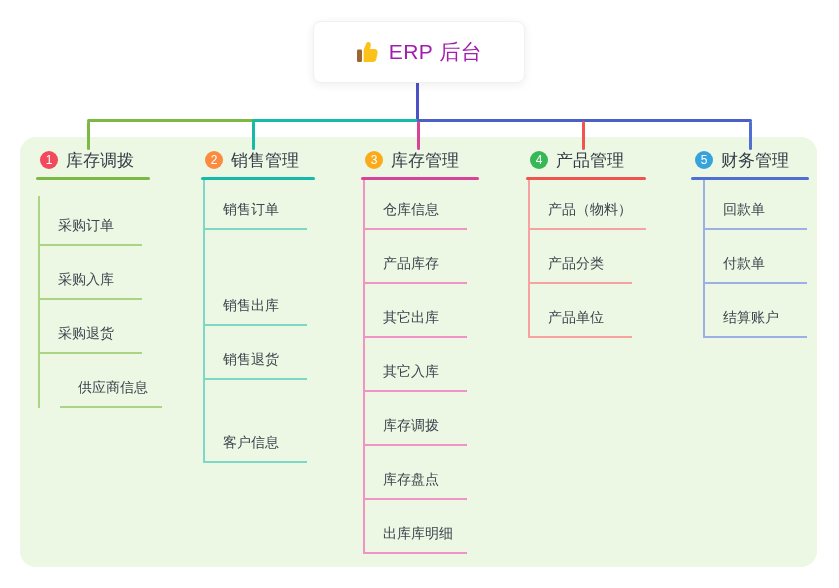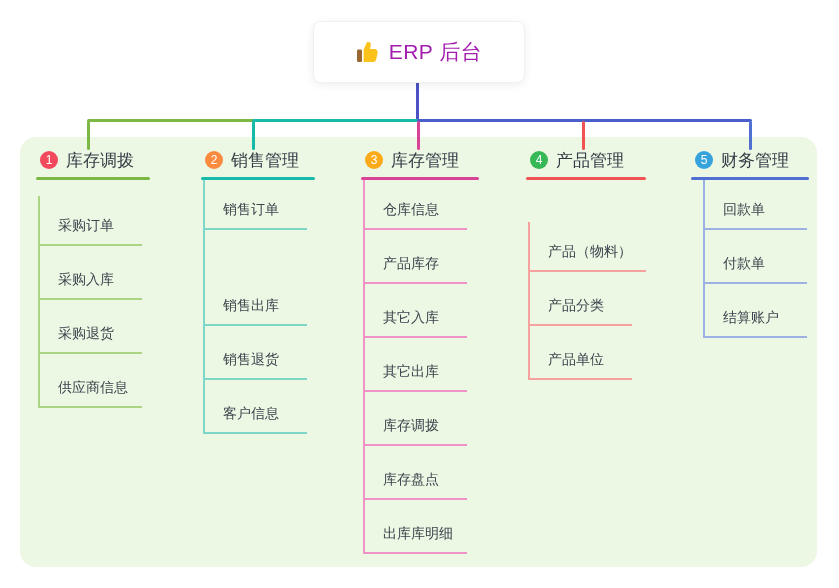--- a/index.html
+++ b/index.html
@@ -66,59 +66,59 @@
       <div class="branch" style="left: 36px;">
         <div class="branch-header">
           <span class="badge" style="background: rgb(242, 73, 92);">1</span>
           <span class="branch-title">库存调拨</span>
         </div>
         <div class="branch-underline" style="background: rgb(124, 185, 68); width: 114px;"></div>
         <div class="children" style="border-left-color: rgb(171, 213, 131);">
           <div class="child-row first" style="border-bottom-color: rgb(171, 213, 131); margin-top: 16px;"><span class="child-label">采购订单</span></div>
           <div class="child-row" style="border-bottom-color: rgb(171, 213, 131);"><span class="child-label">采购入库</span></div>
           <div class="child-row" style="border-bottom-color: rgb(171, 213, 131);"><span class="child-label">采购退货</span></div>
-          <div class="child-row" style="border-bottom-color: rgb(171, 213, 131);"><span class="child-label">供应商信息</span></div>
+          <div class="child-row" style="border-bottom-color: rgb(171, 213, 131); margin-left: 20px;"><span class="child-label">供应商信息</span></div>
         </div>
       </div>
       <div class="branch" style="left: 201px;">
         <div class="branch-header">
           <span class="badge" style="background: rgb(251, 139, 63);">2</span>
           <span class="branch-title">销售管理</span>
         </div>
         <div class="branch-underline" style="background: rgb(23, 185, 168); width: 114px;"></div>
         <div class="children" style="border-left-color: rgb(126, 216, 202);">
           <div class="child-row first" style="border-bottom-color: rgb(126, 216, 202);"><span class="child-label">销售订单</span></div>
           <div class="child-row" style="border-bottom-color: rgb(126, 216, 202); margin-top: 42px;"><span class="child-label">销售出库</span></div>
           <div class="child-row" style="border-bottom-color: rgb(126, 216, 202);"><span class="child-label">销售退货</span></div>
-          <div class="child-row" style="border-bottom-color: rgb(126, 216, 202);"><span class="child-label">客户信息</span></div>
+          <div class="child-row" style="border-bottom-color: rgb(126, 216, 202); margin-top: 29px;"><span class="child-label">客户信息</span></div>
         </div>
       </div>
       <div class="branch" style="left: 361px;">
         <div class="branch-header">
           <span class="badge" style="background: rgb(251, 171, 25);">3</span>
           <span class="branch-title">库存管理</span>
         </div>
         <div class="branch-underline" style="background: rgb(217, 67, 151); width: 118px;"></div>
         <div class="children" style="border-left-color: rgb(241, 147, 197);">
           <div class="child-row first" style="border-bottom-color: rgb(241, 147, 197);"><span class="child-label">仓库信息</span></div>
           <div class="child-row" style="border-bottom-color: rgb(241, 147, 197);"><span class="child-label">产品库存</span></div>
+          <div class="child-row" style="border-bottom-color: rgb(241, 147, 197);"><span class="child-label">其它出库</span></div>
           <div class="child-row" style="border-bottom-color: rgb(241, 147, 197);"><span class="child-label">其它入库</span></div>
-          <div class="child-row" style="border-bottom-color: rgb(241, 147, 197);"><span class="child-label">其它出库</span></div>
           <div class="child-row" style="border-bottom-color: rgb(241, 147, 197);"><span class="child-label">库存调拨</span></div>
           <div class="child-row" style="border-bottom-color: rgb(241, 147, 197);"><span class="child-label">库存盘点</span></div>
           <div class="child-row" style="border-bottom-color: rgb(241, 147, 197);"><span class="child-label">出库库明细</span></div>
         </div>
       </div>
       <div class="branch" style="left: 526px;">
         <div class="branch-header">
           <span class="badge" style="background: rgb(53, 184, 85);">4</span>
           <span class="branch-title">产品管理</span>
         </div>
         <div class="branch-underline" style="background: rgb(240, 84, 82); width: 120px;"></div>
-        <div class="children" style="border-left-color: rgb(247, 161, 160); margin-top: 42px;">
+        <div class="children" style="border-left-color: rgb(247, 161, 160);">
           <div class="child-row first" style="border-bottom-color: rgb(247, 161, 160);"><span class="child-label">产品（物料）</span></div>
           <div class="child-row" style="border-bottom-color: rgb(247, 161, 160);"><span class="child-label">产品分类</span></div>
           <div class="child-row" style="border-bottom-color: rgb(247, 161, 160);"><span class="child-label">产品单位</span></div>
         </div>
       </div>
       <div class="branch" style="left: 691px;">
         <div class="branch-header">
           <span class="badge" style="background: rgb(54, 163, 221);">5</span>
           <span class="branch-title">财务管理</span>
         </div>

